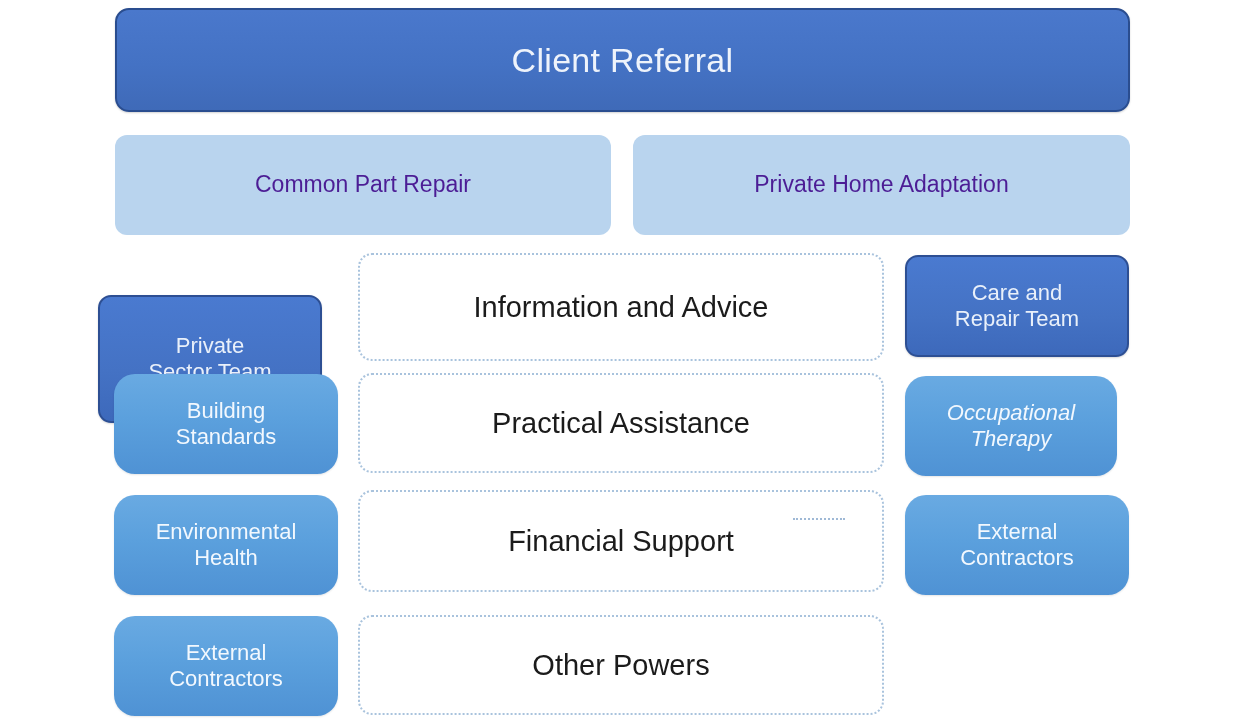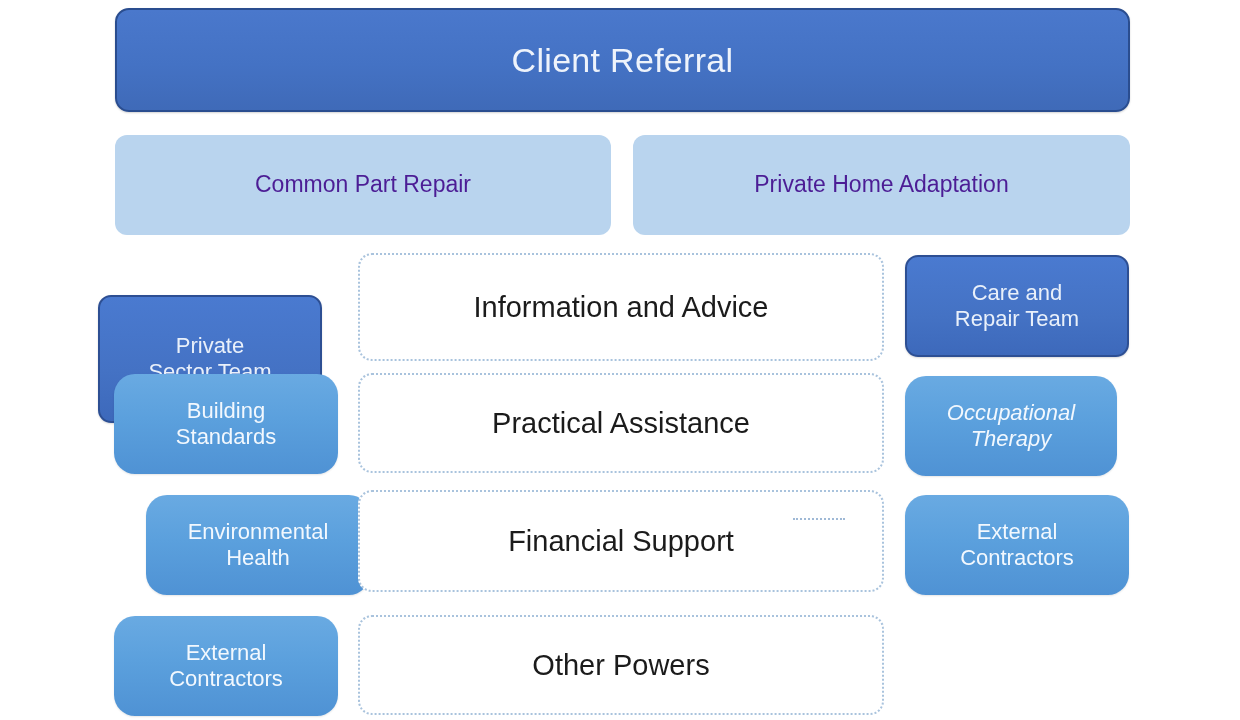--- a/index.html
+++ b/index.html
@@ -108,21 +108,21 @@
   <div class="node pale" style="left:115px; top:135px; width:496px; height:100px;">Common Part Repair</div>
 
   <div class="node pale" style="left:633px; top:135px; width:497px; height:100px;">Private Home Adaptation</div>
 
   <div class="node side-dark" style="left:98px; top:255px; width:224px; height:128px;margin-top:40px;">Private
 Sector Team</div>
 
   <div class="node side-light" style="left:114px; top:374px; width:224px; height:100px;">Building
 Standards</div>
 
-  <div class="node side-light" style="left:114px; top:495px; width:224px; height:100px;margin-left:32px;">Environmental
+  <div class="node side-light" style="left:114px; top:495px; width:224px; height:100px;">Environmental
 Health</div>
 
   <div class="node side-light" style="left:114px; top:616px; width:224px; height:100px;">External
 Contractors</div>
 
   <div class="node center-box" style="left:358px; top:253px; width:526px; height:108px;">Information and Advice</div>
 
   <div class="node center-box" style="left:358px; top:373px; width:526px; height:100px;">Practical Assistance</div>
 
   <div class="node center-box" style="left:358px; top:490px; width:526px; height:102px;">Financial Support</div>

